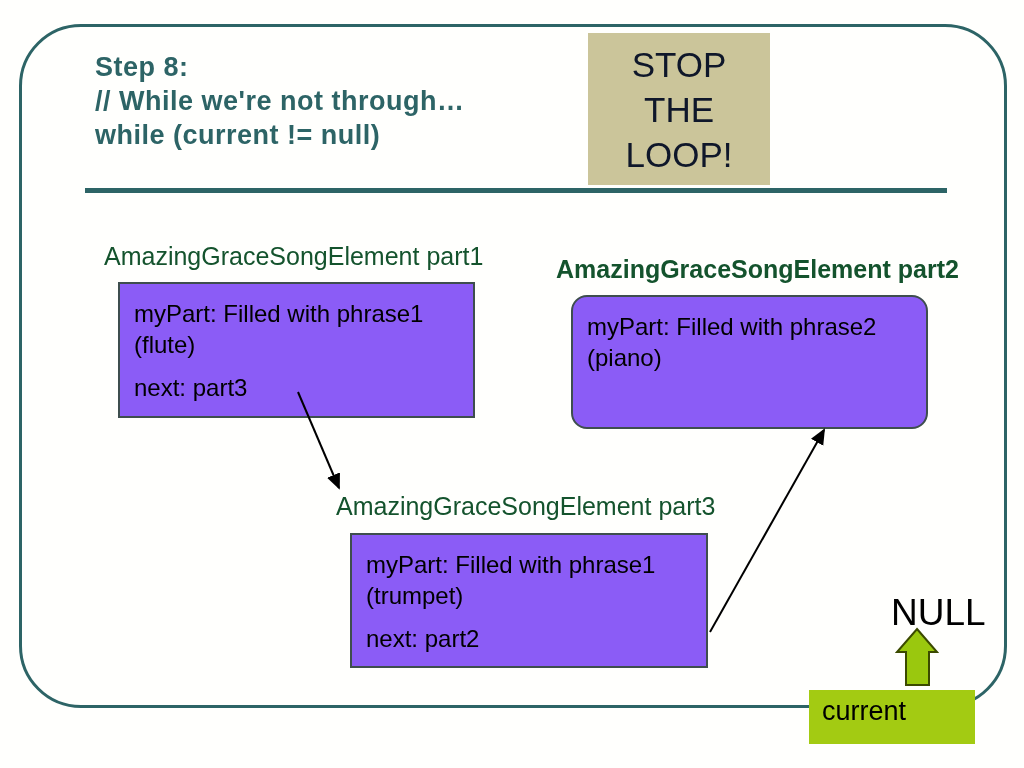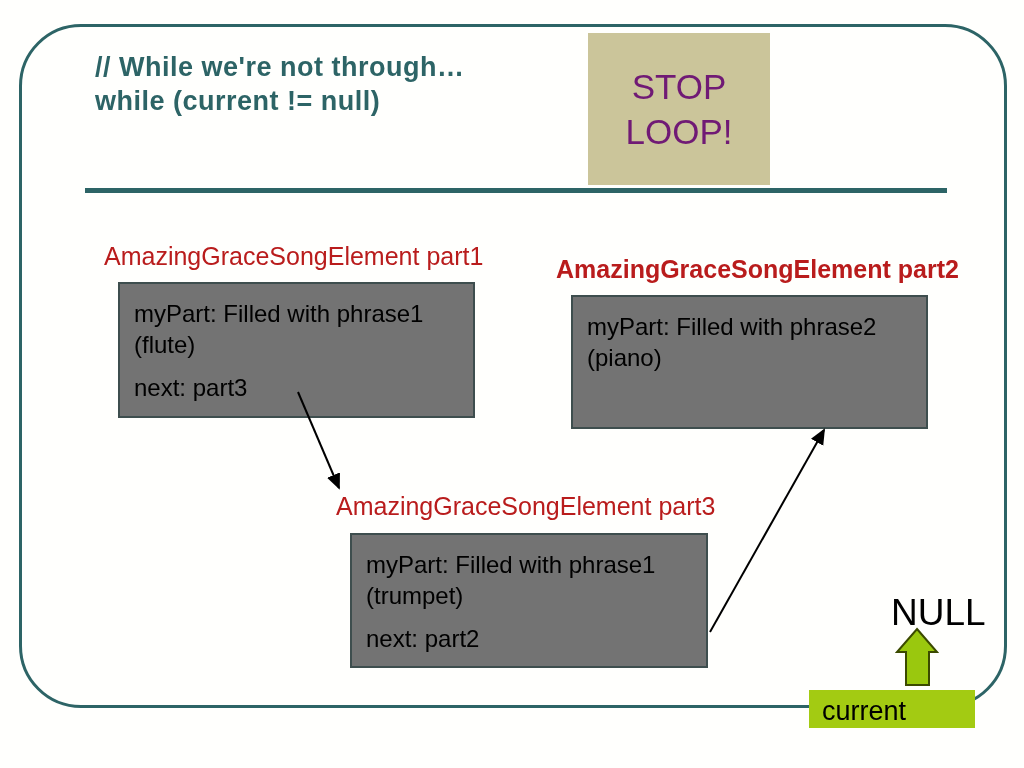--- a/index.html
+++ b/index.html
@@ -46,54 +46,54 @@
     width: 862px; height: 5px;
     background: #2d6466;
     z-index: 2;
   }
   
   .stop-box {
     position: absolute;
     left: 588px; top: 33px;
     width: 182px; height: 152px;
     background: #cbc59a;
-    color: #701a75;
+    color: #0f172a;
     font-size: 35px;
     line-height: 45px;
     display: flex;
     flex-direction: column;
     align-items: center;
     justify-content: center;
     z-index: 3;
   }
   
   .node-label {
     position: absolute;
-    color: #b91c1c;
+    color: #14532d;
     font-size: 25px;
     white-space: nowrap;
     z-index: 2;
   }
   #label-part1 { left: 104px; top: 242px; }
   #label-part2 { left: 556px; top: 255px; font-weight: bold; }
   #label-part3 { left: 336px; top: 492px; }
   
   .node-box {
     position: absolute;
     box-sizing: border-box;
-    background: #737373;
+    background: #8b5cf6;
     border: 2px solid #3e4e4e;
     color: #000000;
     font-size: 24px;
     line-height: 31px;
     padding: 14px 6px 0 14px;
     z-index: 2;
   }
   #box-part1 { left: 118px; top: 282px; width: 357px; height: 136px; }
-  #box-part2 { left: 571px; top: 295px; width: 357px; height: 134px; }
+  #box-part2 { left: 571px; top: 295px; width: 357px; height: 134px; border-radius: 16px; }
   #box-part3 { left: 350px; top: 533px; width: 358px; height: 135px; }
   .node-box p { margin: 0; }
   .node-box .next-line { margin-top: 12px; }
   
   #arrow-layer {
     position: absolute;
     left: 0; top: 0;
     width: 1024px; height: 768px;
     pointer-events: none;
     z-index: 4;
@@ -104,46 +104,48 @@
     left: 891px; top: 592px;
     color: #000000;
     font-size: 37px;
     z-index: 2;
     white-space: nowrap;
   }
   
   .current-box {
     position: absolute;
     left: 809px; top: 690px;
-    width: 166px; height: 38px;
+    width: 166px; height: 54px;
     background: #a3cb12;
     color: #000000;
     font-size: 27px;
     line-height: 42px;
     padding-left: 13px;
     box-sizing: border-box;
     z-index: 5;
   }
 </style>
 </head>
 <body>
 
 <div id="canvas">
 
   <div class="slide-frame"></div>
 
   <div class="title-block">
+    <div class="title-line-1">Step 8:</div>
     <div class="title-line-2">// While we're not through…</div>
     <div class="title-line-3">while (current != null)</div>
   </div>
 
   <div class="title-rule"></div>
 
   <div class="stop-box">
     <div>STOP</div>
+    <div>THE</div>
     <div>LOOP!</div>
   </div>
 
   <div class="node-label" id="label-part1">AmazingGraceSongElement part1</div>
   <div class="node-box" id="box-part1">
     <p>myPart: Filled with phrase1</p>
     <p>(flute)</p>
     <p class="next-line">next: part3</p>
   </div>
 

